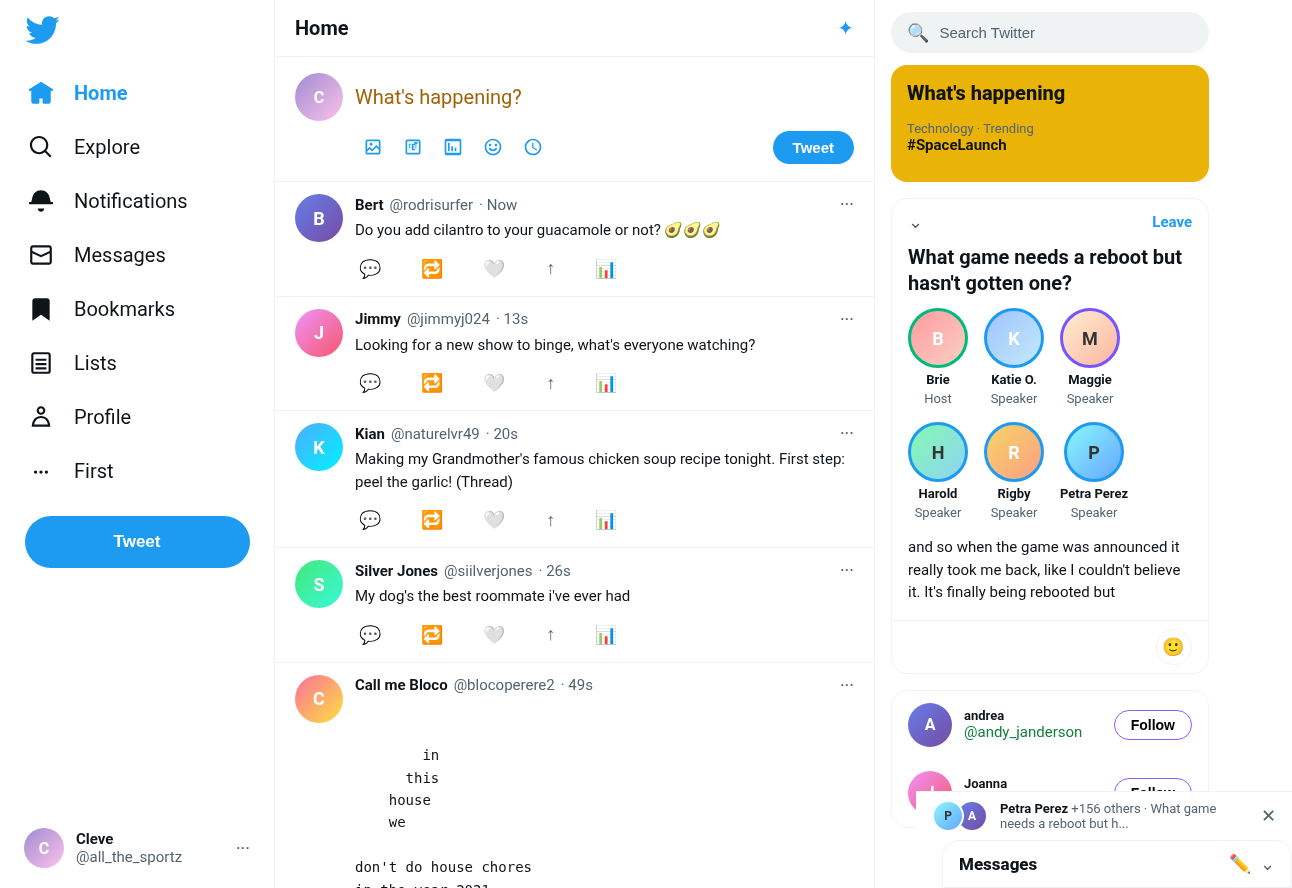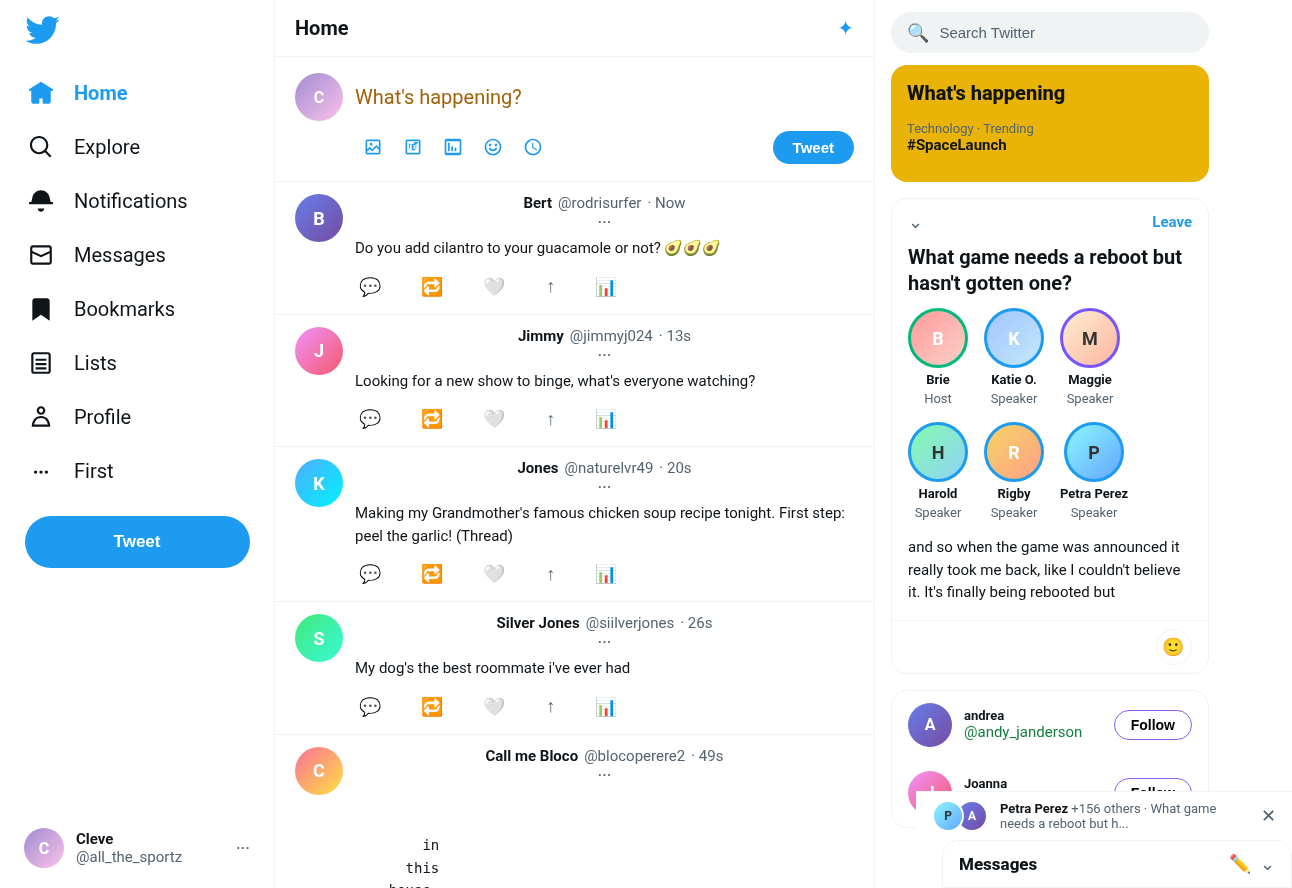--- a/index.html
+++ b/index.html
@@ -32,21 +32,21 @@
     .compose-placeholder { color: #a16207; font-size: 20px; padding: 12px 0; cursor: text; }
     .compose-toolbar { display: flex; align-items: center; justify-content: space-between; margin-top: 8px; }
     .compose-tools { display: flex; gap: 4px; }
     .tool-btn { width: 36px; height: 36px; border-radius: 50%; border: none; background: none; cursor: pointer; display: flex; align-items: center; justify-content: center; color: #1d9bf0; font-size: 18px; }
     .tweet-submit-btn { background: #1d9bf0; color: #fff; border: none; border-radius: 9999px; padding: 8px 20px; font-size: 15px; font-weight: 700; cursor: pointer; }
 
     
     .tweet { display: flex; gap: 12px; padding: 12px 20px; border-bottom: 1px solid #eff3f4; cursor: pointer; }
     .tweet-avatar { width: 48px; height: 48px; border-radius: 50%; flex-shrink: 0; overflow: hidden; display: flex; align-items: center; justify-content: center; font-weight: bold; color: white; font-size: 18px; }
     .tweet-content { flex: 1; }
-    .tweet-header { display: flex; align-items: center; justify-content: space-between; margin-bottom: 4px; flex-direction: column; }
+    .tweet-header { display: flex; align-items: center; justify-content: space-between; margin-bottom: 4px; }
     .tweet-user { display: flex; align-items: center; gap: 6px; flex-wrap: wrap; }
     .tweet-name { font-weight: 700; font-size: 15px; }
     .tweet-handle { color: #536471; font-size: 15px; }
     .tweet-time { color: #536471; font-size: 15px; }
     .tweet-more { color: #536471; cursor: pointer; font-size: 18px; }
     .tweet-text { font-size: 15px; line-height: 1.5; margin-bottom: 12px; white-space: pre-wrap; }
     .tweet-actions { display: flex; gap: 32px; }
     .action-btn { display: flex; align-items: center; gap: 6px; color: #536471; font-size: 13px; cursor: pointer; border: none; background: none; padding: 4px; border-radius: 9999px; }
     .action-icon { font-size: 18px; }
 
@@ -302,21 +302,21 @@
           </button>
       </div>
     </div>
   </div>
 
   <div class="tweet">
     <div class="tweet-avatar av-kian">K</div>
     <div class="tweet-content">
       <div class="tweet-header">
         <div class="tweet-user">
-          <span class="tweet-name">Jones</span>
+          <span class="tweet-name">Kian</span>
           <span class="tweet-handle">@naturelvr49</span>
           <span class="tweet-time">· 20s</span>
         </div>
         <span class="tweet-more">···</span>
       </div>
       <div class="tweet-text">Making my Grandmother's famous chicken soup recipe tonight. First step: peel the garlic! (Thread)</div>
       <div class="tweet-actions">
         <button class="action-btn">
             <span class="action-icon">💬</span>
           </button>

